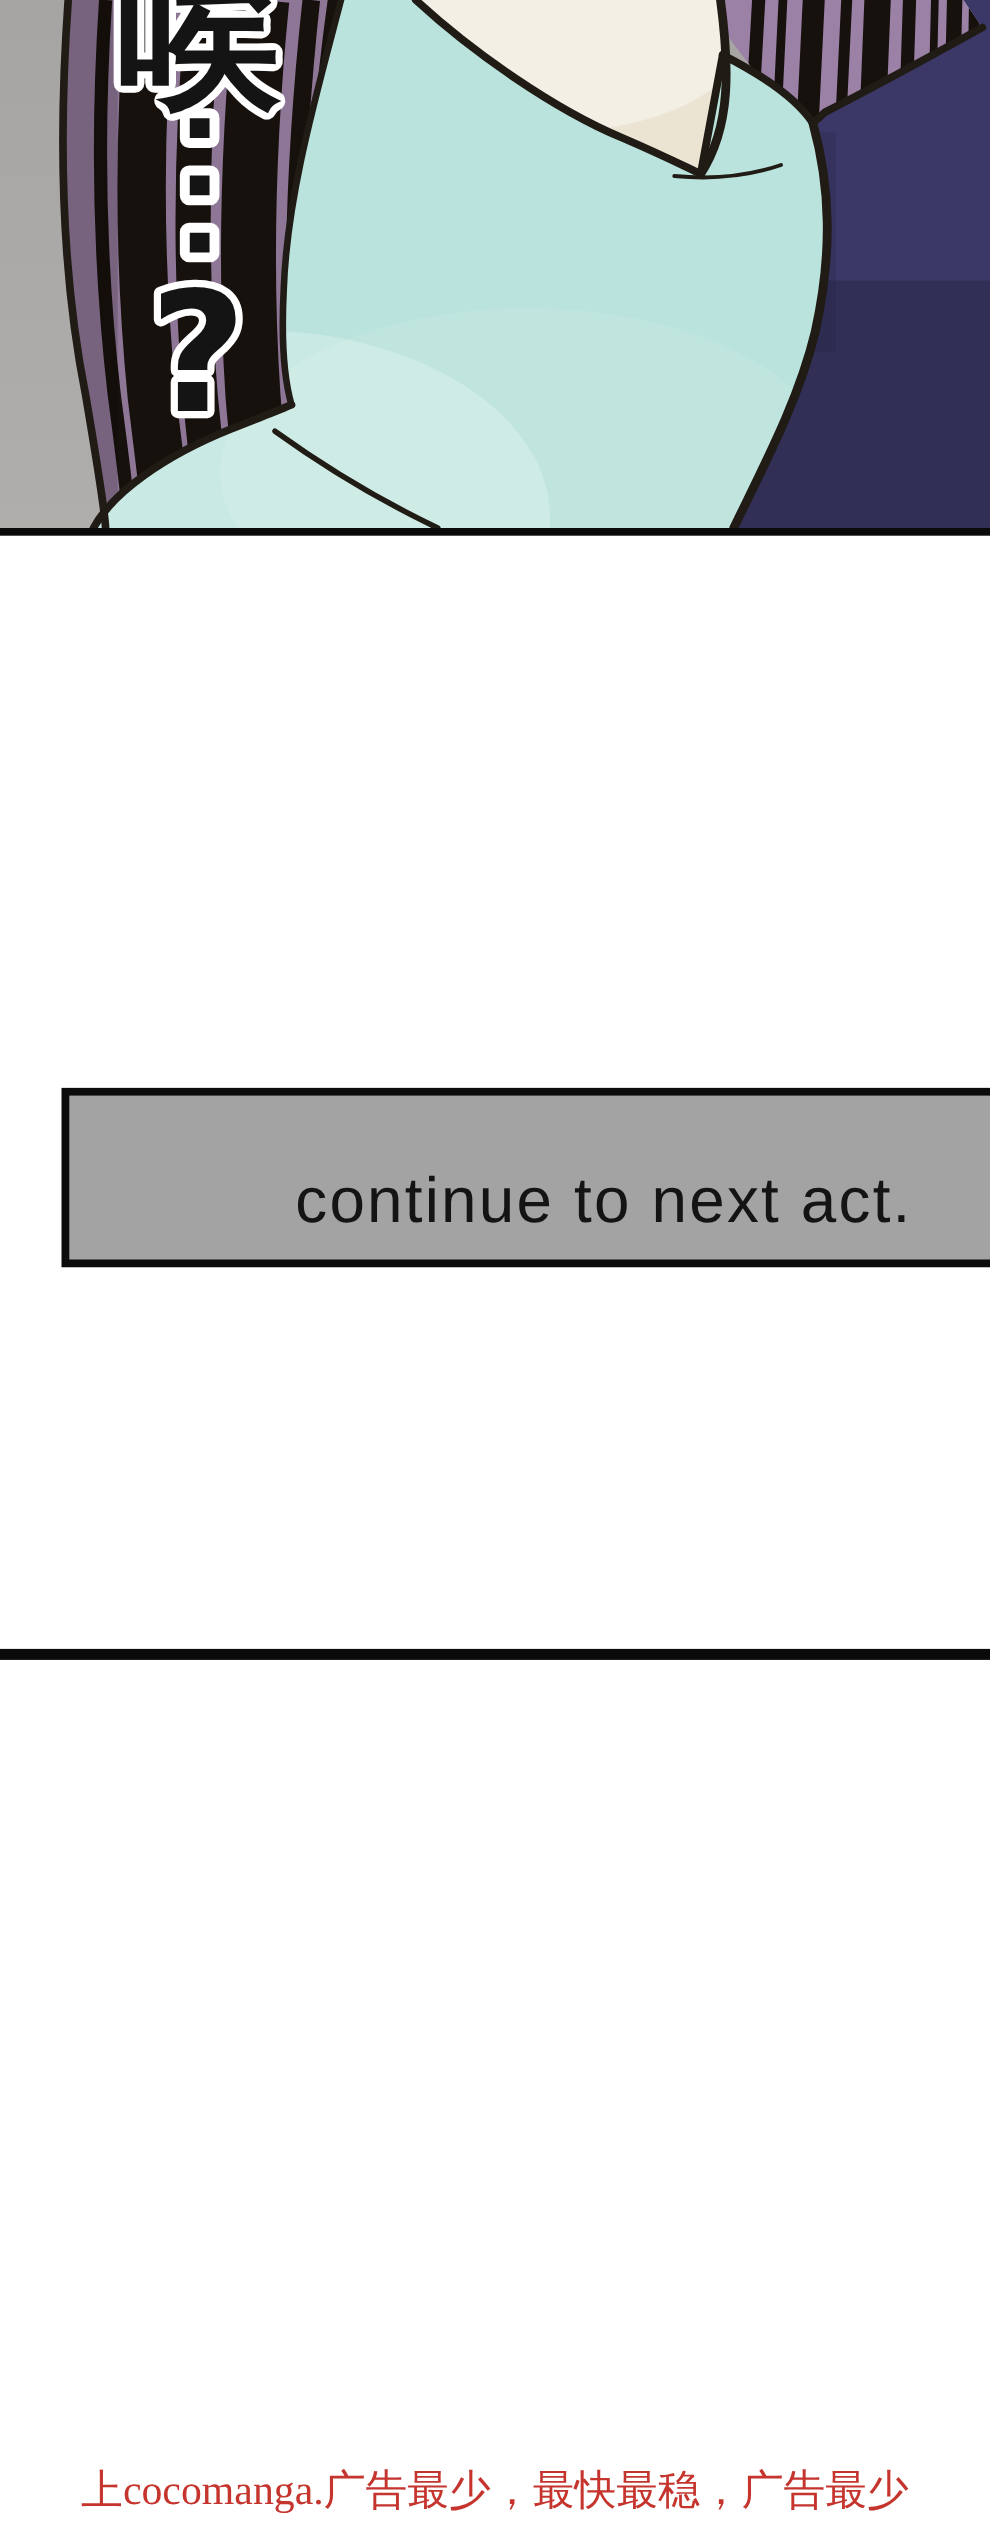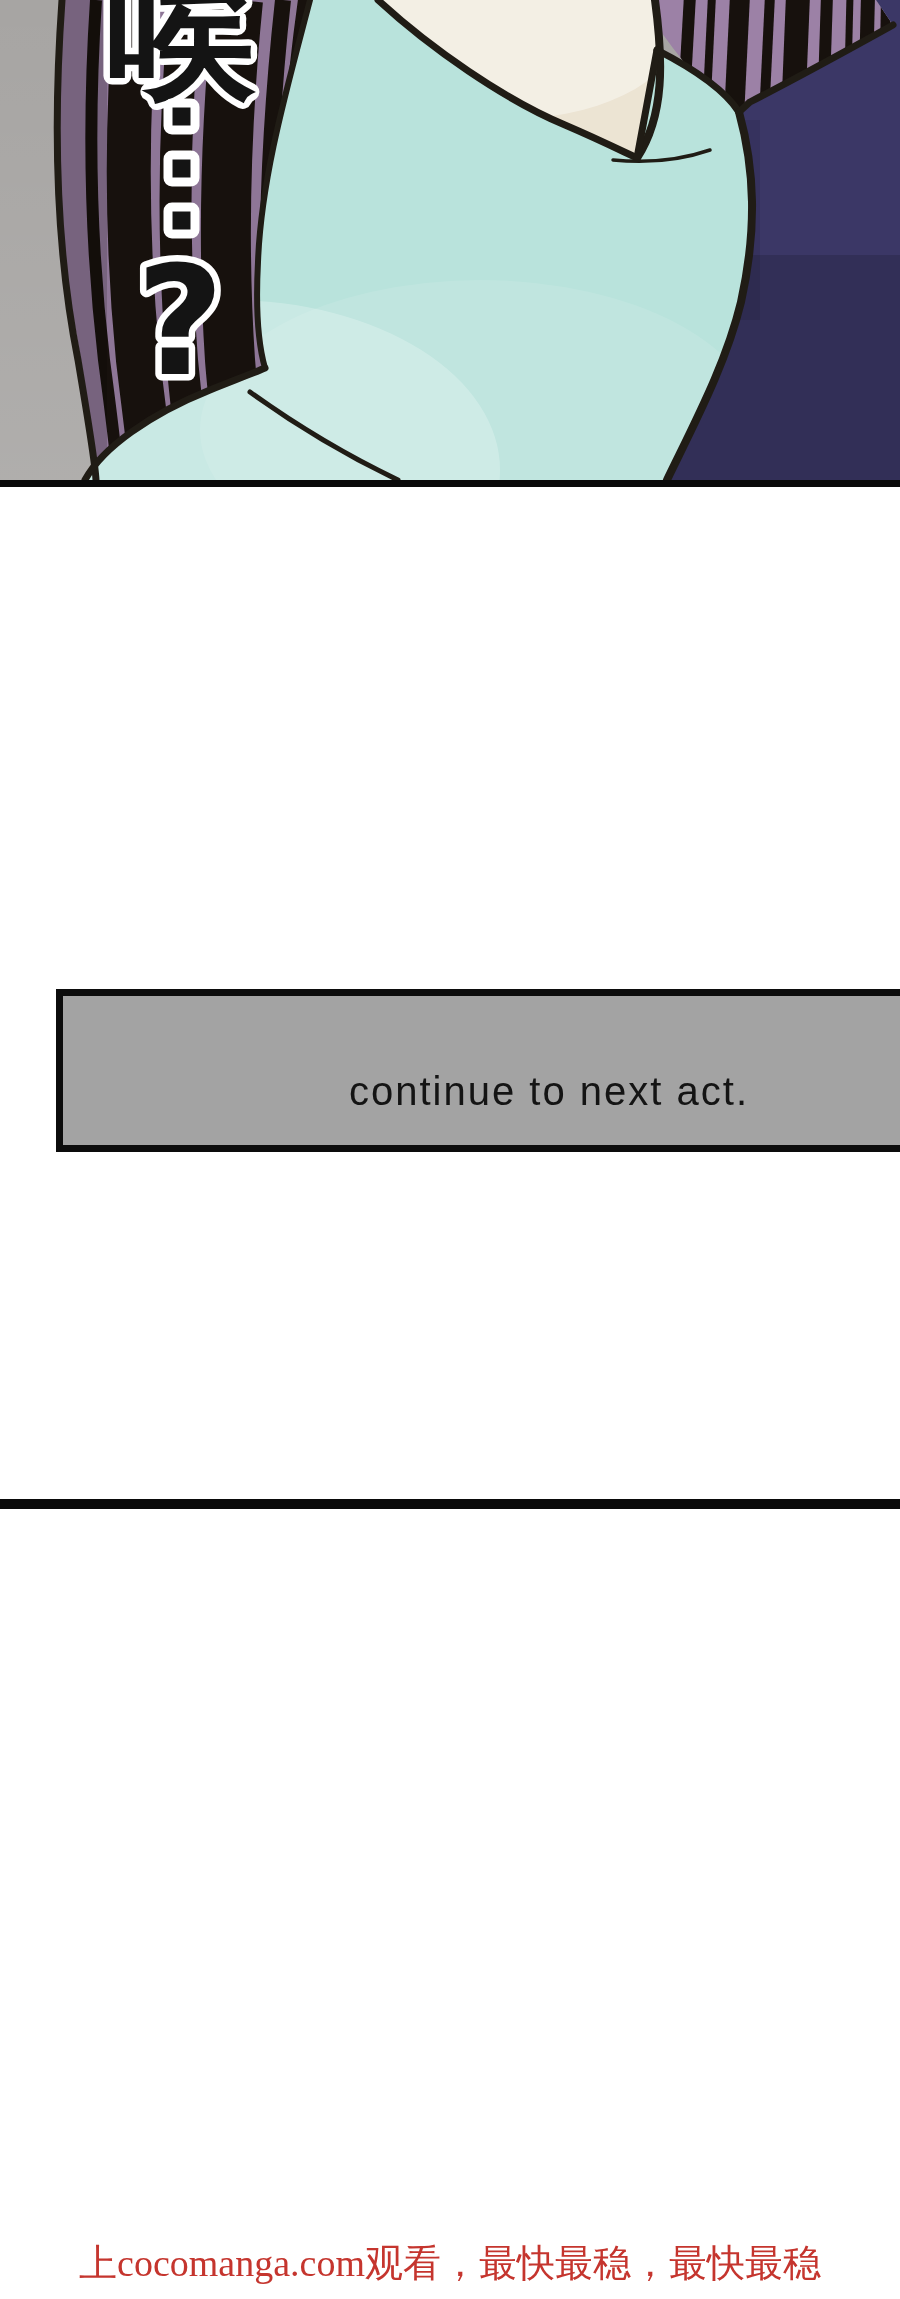--- a/index.html
+++ b/index.html
@@ -22,21 +22,21 @@
     position:absolute;
     left:56px;top:989px;
     width:986px;height:163px;
     box-sizing:border-box;
     background:#a3a3a3;
     border:7px solid #0c0c0c;
     display:flex;align-items:center;justify-content:center;
     padding-top:42px;
   }
   .continue-label{
-    font-size:40px;
+    font-size:58px;
     letter-spacing:2px;
     color:#141414;
     white-space:nowrap;
   }
   .footer-ad{
     position:absolute;left:0;top:2238px;width:900px;
     text-align:center;
   }
   .ad-text{
     font-family:"Liberation Serif","DejaVu Serif",serif;
@@ -154,16 +154,16 @@
 
   <div class="divider" id="divider-1"></div>
 
   <div class="continue-box">
     <span class="continue-label">continue to next act.</span>
   </div>
 
   <div class="divider" id="divider-2"></div>
 
   <div class="footer-ad">
-    <span class="ad-text">上cocomanga.com观看，最快最稳，最快最稳</span>
+    <span class="ad-text">上cocomanga.广告最少，最快最稳，广告最少</span>
   </div>
 
 </div>
 
 </body></html>

